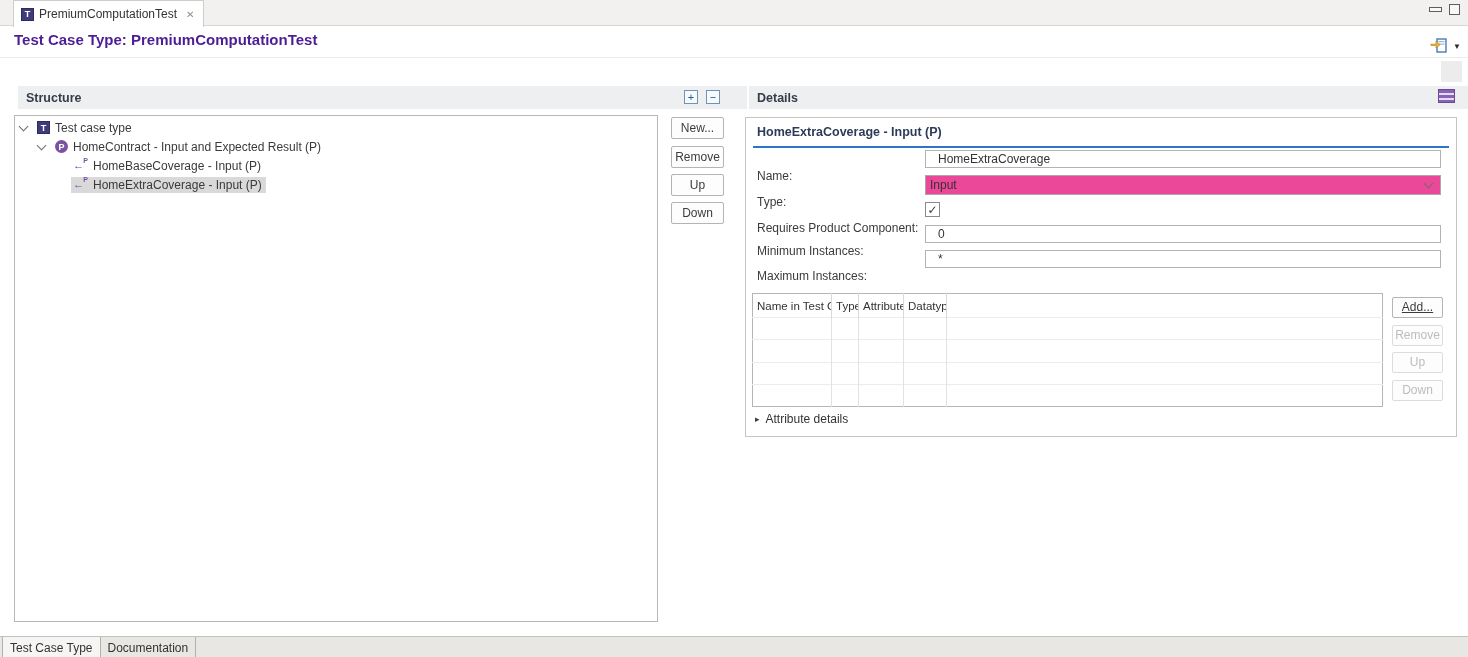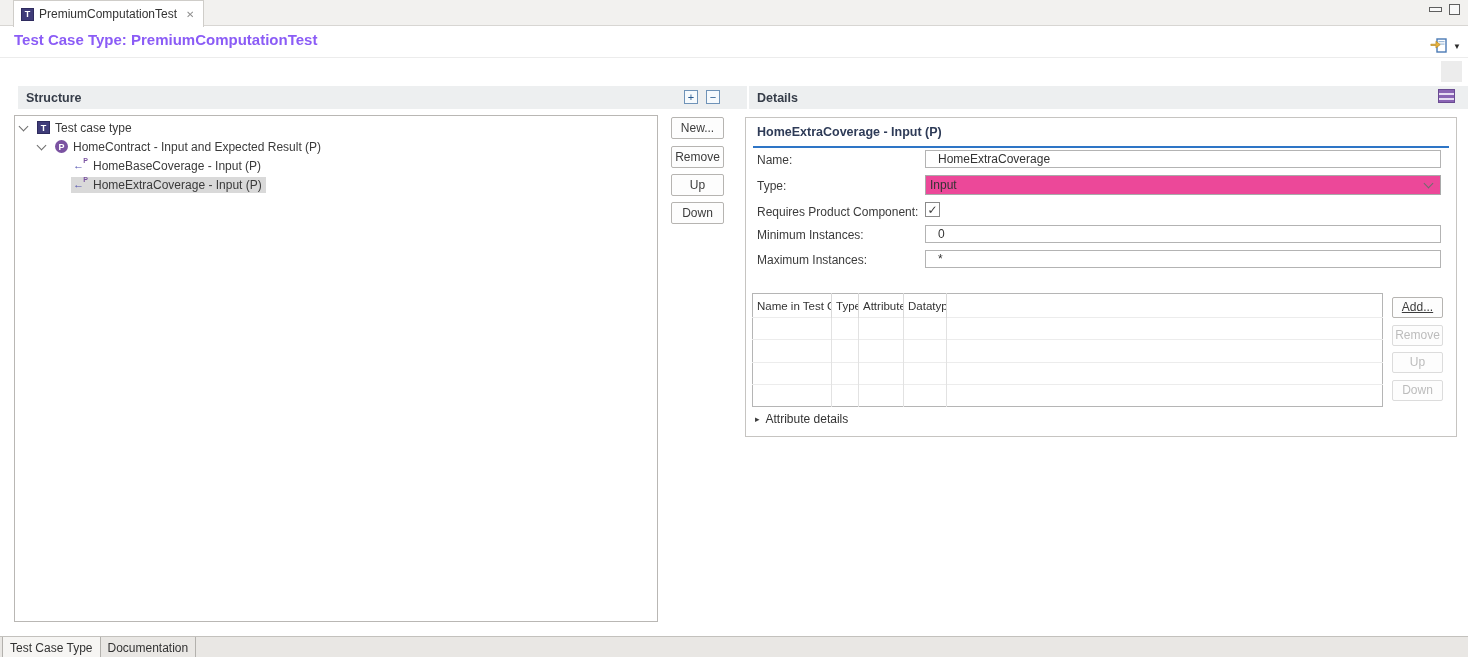--- a/index.html
+++ b/index.html
@@ -13,21 +13,21 @@
           background:#ffffff; border:1px solid #cfcdc9; border-bottom:none; z-index:3;
           display:flex; align-items:center; gap:5px; }
   .etab-label { font-size:12px; color:#333; white-space:nowrap; }
   .close-x { font-size:10px; color:#8f8f8f; margin-left:4px; cursor:pointer; }
   .icon-t { width:13px; height:13px; background:#3f3c79; color:#fff; font-size:9px; font-weight:bold;
             display:inline-flex; align-items:center; justify-content:center; border:1px solid #2e2b5e; }
   .win-min { position:absolute; left:1429px; top:7px; width:13px; height:5px; border:1px solid #5f5f5f; background:#f8f8f8; }
   .win-max { position:absolute; left:1449px; top:4px; width:11px; height:11px; border:1px solid #5f5f5f; background:#f8f8f8; }
 
   
-  .page-title { position:absolute; left:14px; top:31px; font-size:15px; font-weight:bold; color:#8b5cf6; }
+  .page-title { position:absolute; left:14px; top:31px; font-size:15px; font-weight:bold; color:#4c1d95; }
   .title-sep { position:absolute; left:0; top:57px; width:1468px; height:1px; background:#ececec; }
   .help-ic { position:absolute; left:1430px; top:37px; width:18px; height:18px; cursor:pointer; }
   .help-caret { position:absolute; left:1453px; top:42px; font-size:8px; color:#2b2b2b; cursor:pointer; }
   .toolbar-ph { position:absolute; left:1441px; top:61px; width:21px; height:21px; background:#ececec; }
 
   
   .hstrip { position:absolute; top:86px; height:23px; background:#edeff0;
             display:flex; align-items:center;margin-left:12px; }
   .hstrip .htxt { font-size:12.5px; font-weight:bold; color:#363d49; }
   .strip-structure { left:6px; width:729px; padding-left:8px; }
@@ -55,21 +55,21 @@
   
   .btn { position:absolute; width:53px; height:22px; background:#fdfdfd; border:1px solid #b6b4b1;
          border-radius:2px; font-size:12px; color:#3c3c3c; font-family:inherit; cursor:pointer; text-align:center; line-height:20px; }
   .btn.disabled { color:#bcbcbc; border-color:#dcdcdc; cursor:default; }
 
   
   .dbox { position:absolute; left:745px; top:117px; width:712px; height:320px;
           background:#fff; border:1px solid #c6c4c1; }
   .sec-title { position:absolute; left:757px; top:125px; font-size:12.5px; font-weight:bold; color:#2e3b57; }
   .sec-rule { position:absolute; left:753px; top:146px; width:696px; height:2px; background:#2e75c6; }
-  .flabel { position:absolute; left:757px; font-size:12px; color:#3b3b3b; }
+  .flabel { position:absolute; left:757px; font-size:12px; color:#3b3b3b;margin-top:16px; }
   .finput { position:absolute; left:925px; width:516px; height:18px; border:1px solid #b3b3b3;
             font-size:12px; color:#333; padding:0 12px; font-family:inherit; background:#fff; }
   .combo { position:absolute; left:925px; top:175px; width:516px; height:20px; background:#ec4899;
            border:1px solid #a9a9a9; font-size:12px; color:#333; display:flex; align-items:center;
            padding:0 4px; cursor:pointer; }
   .combo-chev { position:absolute; right:8px; top:6px; width:7px; height:7px;
                 border-right:1.4px solid #6e6e6e; border-bottom:1.4px solid #6e6e6e; transform:rotate(45deg); margin-top:-2px; }
   .chkbox { position:absolute; left:925px; top:202px; width:15px; height:15px; border:1px solid #8a8a8a;
             background:#fff; display:flex; align-items:center; justify-content:center; cursor:pointer;
             font-size:12px; color:#3a3a3a; font-weight:bold; line-height:12px; }

